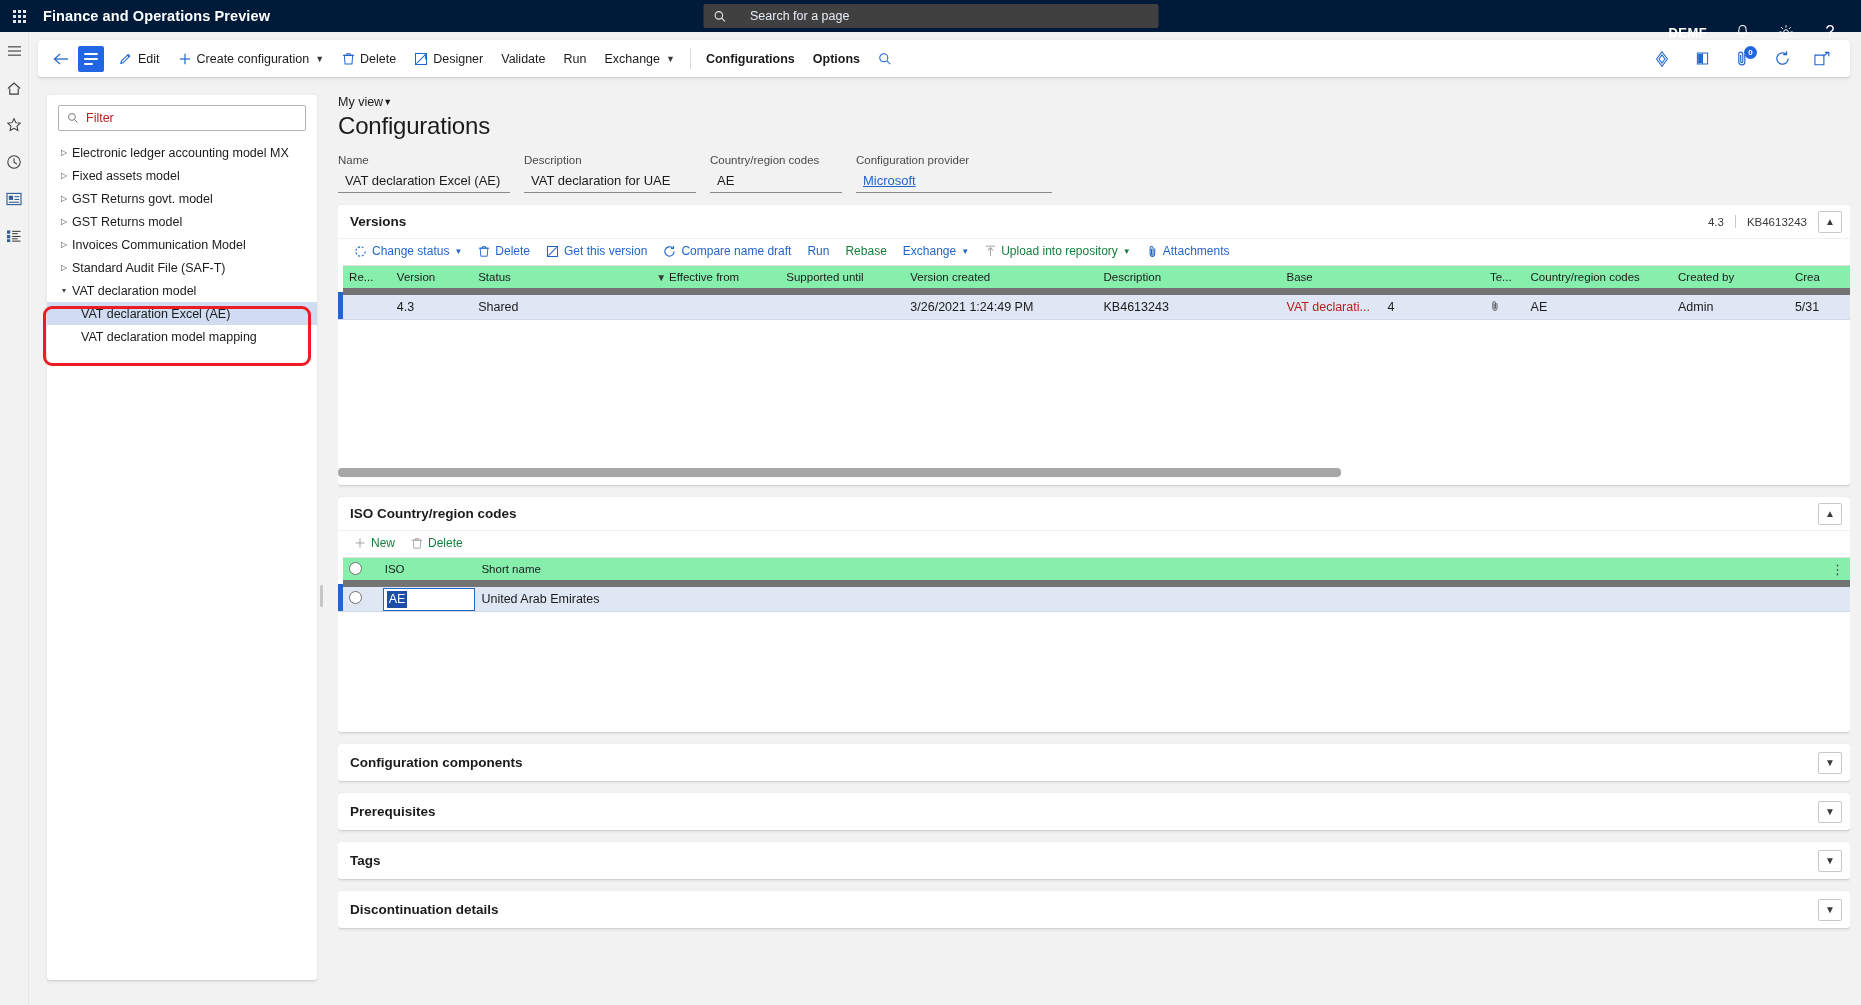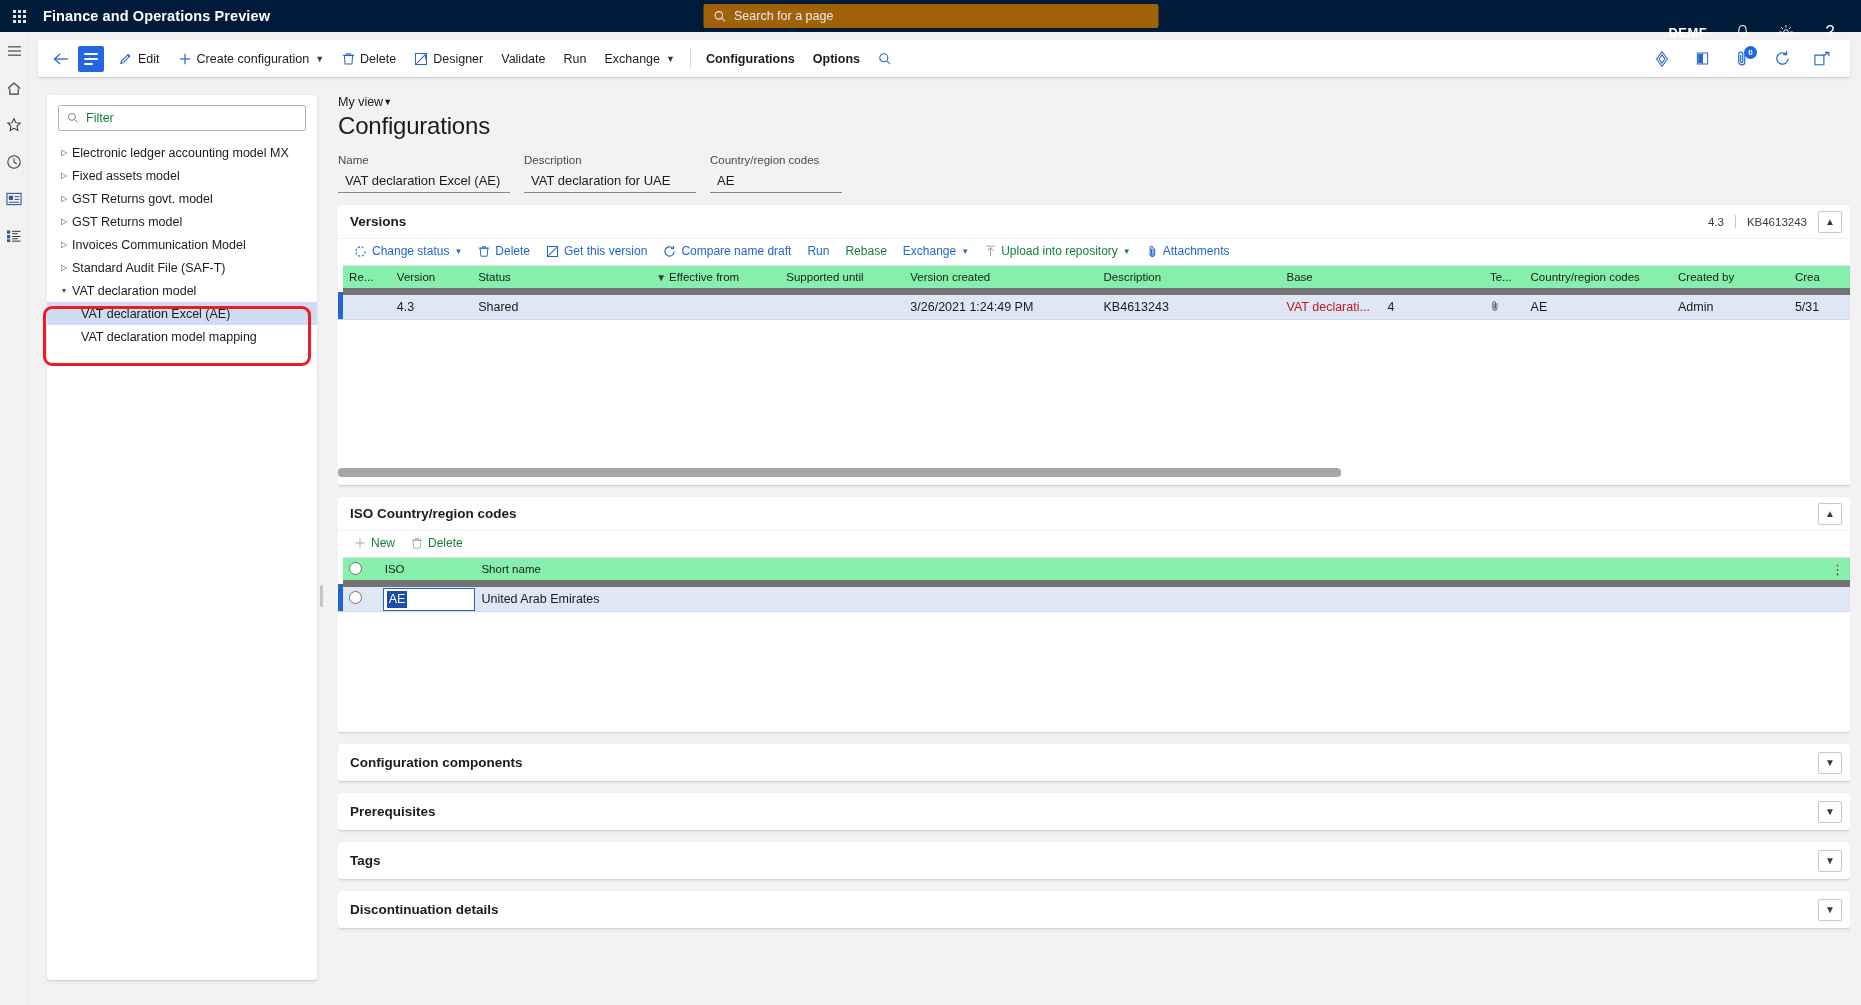--- a/index.html
+++ b/index.html
@@ -31,22 +31,22 @@
     gap: 2px;
   }
   .waffle-grid i { background: #dfe6ef; display: block; width: 3px; height: 3px; }
   .app-title {
     font-size: 14.5px; font-weight: bold; letter-spacing: .1px;
     color: #ffffff; margin-left: 5px; white-space: nowrap;
   }
   .searchbox {
     position: absolute; left: 50%; transform: translateX(-50%);
     width: 455px; height: 24px;
-    background: #a16207; border-radius: 2px;
-    display: flex; align-items: center; gap: 8px;
+    background: #404040; border-radius: 2px;
+    display: flex; align-items: center; gap: 24px;
     padding: 0 10px;
     cursor: text;
   }
   .searchbox .ph { font-size: 12.5px; color: #e6ecf4; }
   .topbar-right {
     margin-left: auto; display: flex; align-items: center;
     gap: 26px; padding-right: 22px; margin-top: 32px;
   }
   .demf { font-size: 13px; font-weight: bold; color: #ffffff; letter-spacing: .4px; }
   .tb-ico { width: 18px; height: 18px; display: flex; align-items: center; justify-content: center; cursor: pointer; }
@@ -110,21 +110,21 @@
     background: #ffffff; border-radius: 3px;
     box-shadow: 0 .3px 0.9px rgba(0,0,0,.08), 0 1.6px 3.6px rgba(0,0,0,.08);
     padding-top: 10px;
   }
   .filterbox {
     margin: 0 11px 10px 11px; height: 26px;
     border: 1px solid #b3b3b3; border-radius: 2px;
     display: flex; align-items: center; gap: 7px; padding: 0 8px;
     cursor: text; background: #fff;
   }
-  .filterbox .ph { font-size: 12.5px; color: #15803d; }
+  .filterbox .ph { font-size: 12.5px; color: #b91c1c; }
   .tree { font-size: 12.5px; }
   .tnode {
     height: 23px; display: flex; align-items: center;
     padding-left: 9px; cursor: pointer; color: #1b1b1b;
   }
   .tnode .arrow {
     width: 16px; text-align: center; font-size: 8px; color: #4a4a4a;
     flex: 0 0 16px;
   }
   .tnode .lbl { white-space: nowrap; }
@@ -550,20 +550,24 @@
       <div class="flabel">Name</div>
       <div class="fval">VAT declaration Excel (AE)</div>
     </div>
     <div class="field" style="width:172px">
       <div class="flabel">Description</div>
       <div class="fval">VAT declaration for UAE</div>
     </div>
     <div class="field" style="width:132px">
       <div class="flabel">Country/region codes</div>
       <div class="fval">AE</div>
+    </div>
+    <div class="field" style="width:196px">
+      <div class="flabel">Configuration provider</div>
+      <div class="fval link">Microsoft</div>
     </div>
   </div>
 
   
   <div class="card" style="height:280px;">
     <div class="card-head">
       <span class="card-title">Versions</span>
       <span class="right">
         <span class="hdr-meta">4.3</span>
         <span class="hdr-div"></span>

